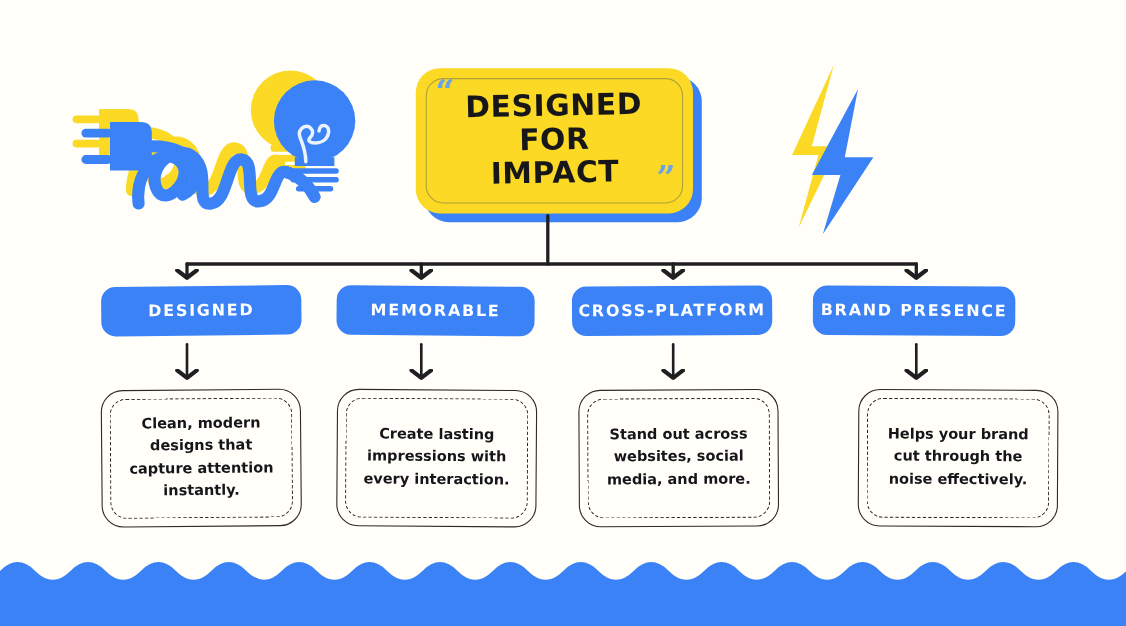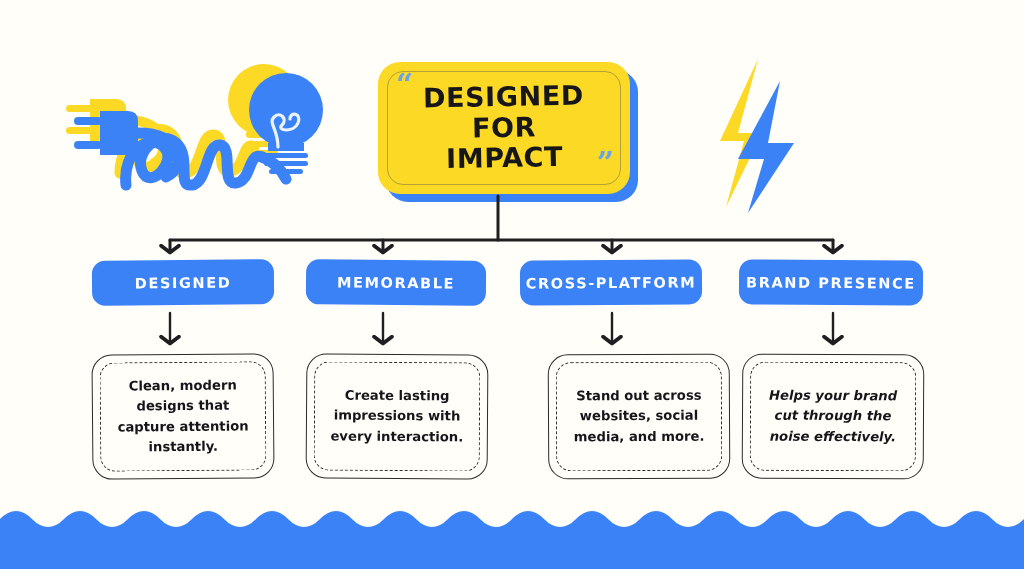--- a/index.html
+++ b/index.html
@@ -151,22 +151,22 @@
   .desc-text {
     text-align: center;
     font-size: 13.2px;
     line-height: 1.55;
     color: #16161a;
     font-weight: 600;
     font-family: "DejaVu Sans", sans-serif;
   }
   .desc-0 { left: 92px;  top: 354px; transform: rotate(-0.5deg); }
   .desc-1 { left: 306px; top: 354px; transform: rotate(0.4deg);  }
-  .desc-2 { left: 548px; top: 354px; transform: rotate(-0.3deg); }
-  .desc-3 { left: 742px; top: 354px; transform: rotate(0.3deg); font-style: italic;  }
+  .desc-2 { left: 526px; top: 354px; transform: rotate(-0.3deg); }
+  .desc-3 { left: 780px; top: 354px; transform: rotate(0.3deg);  }
 </style>
 </head>
 <body>
 
 <div class="stage">
 
   <svg class="art" id="idea-logo" width="300" height="150" viewBox="0 0 300 150">
 
     <g>
       <circle cx="214" cy="45" r="36" fill="#FBD925"></circle>

